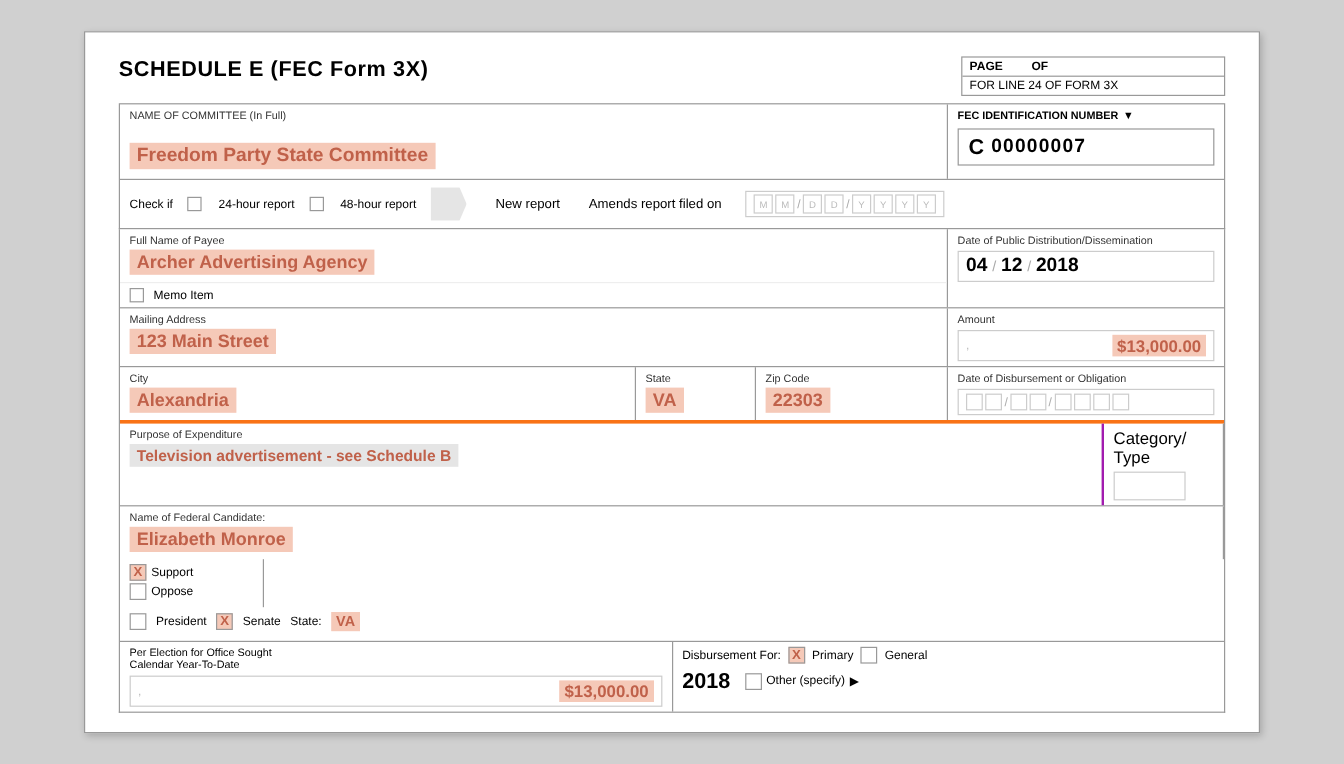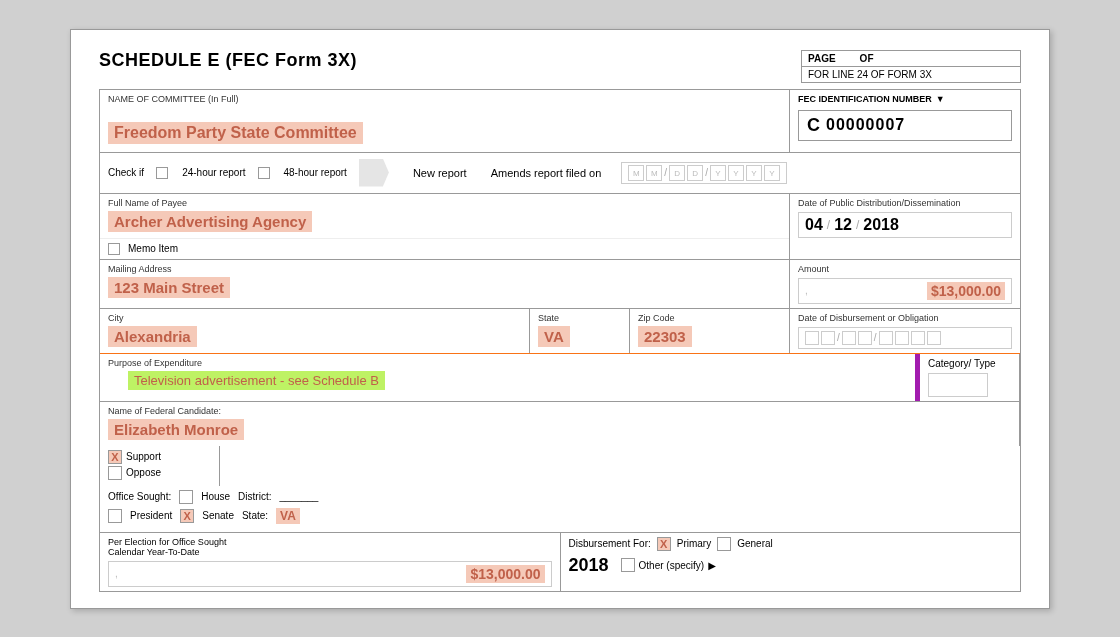--- a/index.html
+++ b/index.html
@@ -186,26 +186,25 @@
     .field-value {
       font-size: 15px;
       font-weight: bold;
       color: #c0614a;
       background: #f5c9b8;
       padding: 2px 6px;
       display: inline-block;
     }
     .field-value-plain {
       font-size: 13px;
-      font-weight: normal;
+      font-weight: bold;
       color: #c0614a;
-      background: #bef264;
+      background: #e5e5e5;
       padding: 2px 6px;
       display: inline-block;
-      margin-left: 20px;
     }
     .memo-item-row {
       display: flex;
       align-items: center;
       gap: 6px;
       padding: 4px 8px;
       border-top: 1px solid #eee;
       font-size: 10px;
     }
     .payee-right {
@@ -262,21 +261,21 @@
       font-weight: bold;
       color: #c0614a;
       background: #f5c9b8;
       padding: 1px 4px;
       margin-left: auto;
     }
 
     
     .row-city {
       display: flex;
-      border-bottom: 1px solid #f97316;
+      border-bottom: 3px solid #f97316;
     }
     .city-section {
       flex: 1;
       padding: 4px 8px 6px 8px;
       border-right: 1px solid #999;
     }
     .state-section {
       width: 100px;
       padding: 4px 8px 6px 8px;
       border-right: 1px solid #999;
@@ -308,27 +307,27 @@
     }
 
     
     .row-purpose {
       display: flex;
       border-bottom: 1px solid #999;
     }
     .purpose-left {
       flex: 1;
       padding: 4px 8px 6px 8px;
-      border-right: 5px solid #a21caf;
+      border-right: 2px solid #a21caf;
     }
     .category-section {
       width: 100px;
       padding: 4px 8px;
       border-right: 1px solid #999;
-      font-size: 10px;
+      font-size: 14px;
     }
     .category-box {
       border: 1px solid #ccc;
       width: 60px;
       height: 24px;
       margin-top: 4px;
     }
 
     
     .row-candidate {
@@ -572,27 +571,20 @@
           <div class="x-box x-checked">X</div>
           <span>Support</span>
         </div>
         <div class="oppose-row">
           <div class="x-box"></div>
           <span>Oppose</span>
         </div>
       </div>
       <div class="office-sought">
         <div class="office-row">
-          <span>Office Sought:</span>
-          <div class="x-box"></div>
-          <span>House</span>
-          <span>District:</span>
-          <span>_______</span>
-        </div>
-        <div class="office-row">
           <div class="x-box"></div>
           <span>President</span>
           <div class="x-box x-checked">X</div>
           <span>Senate</span>
           <span>State:</span>
           <span class="office-val">VA</span>
         </div>
       </div>
     </div>
 

